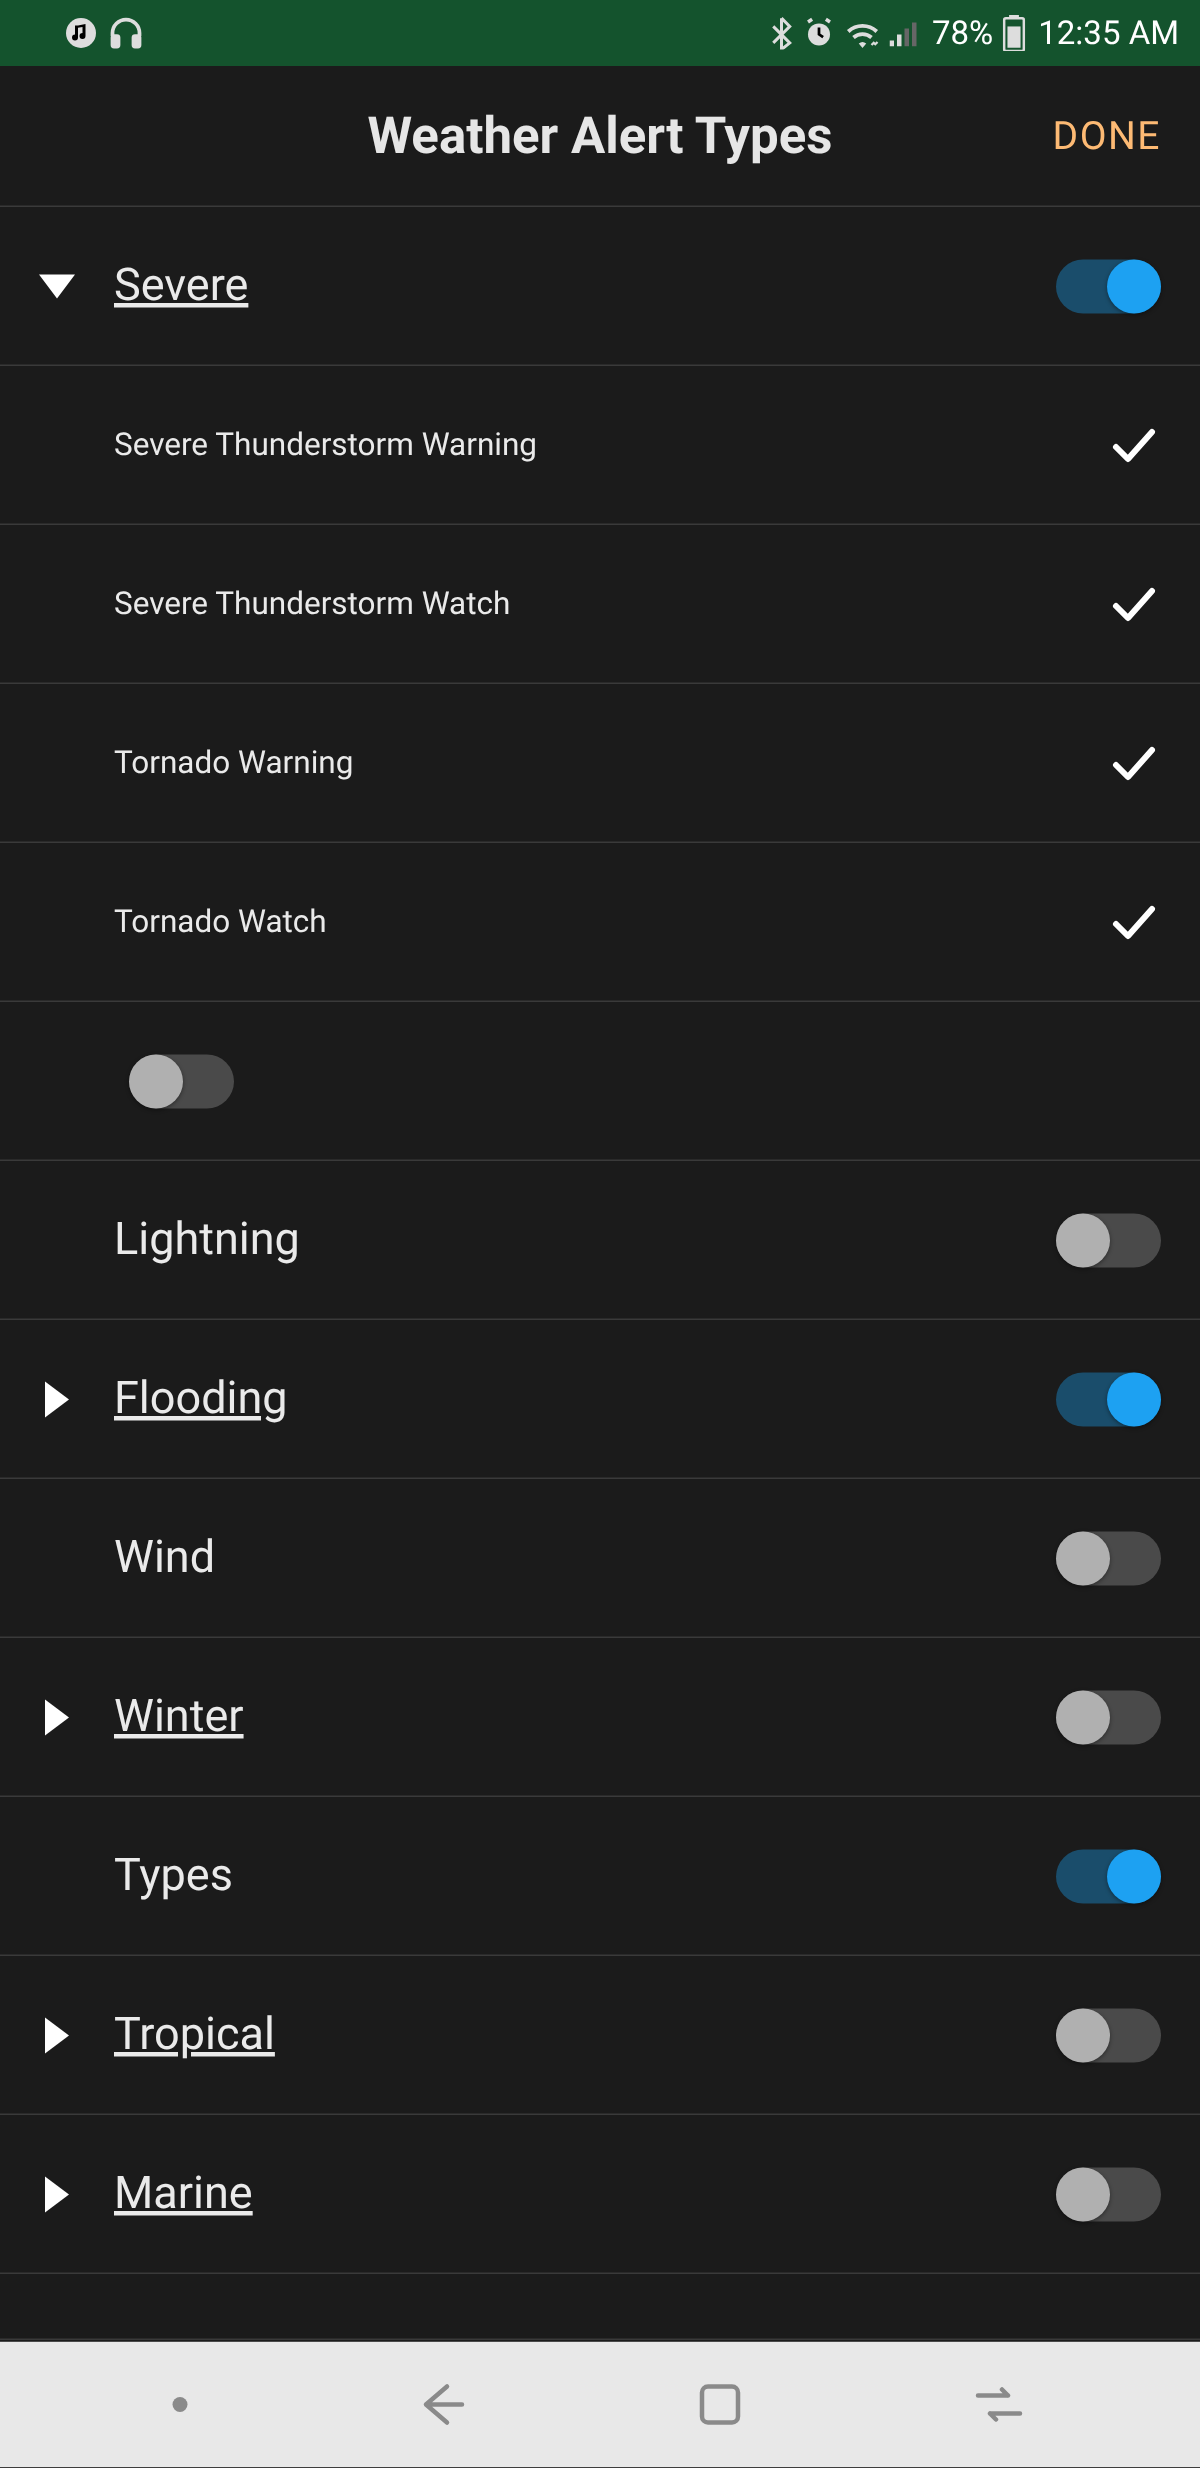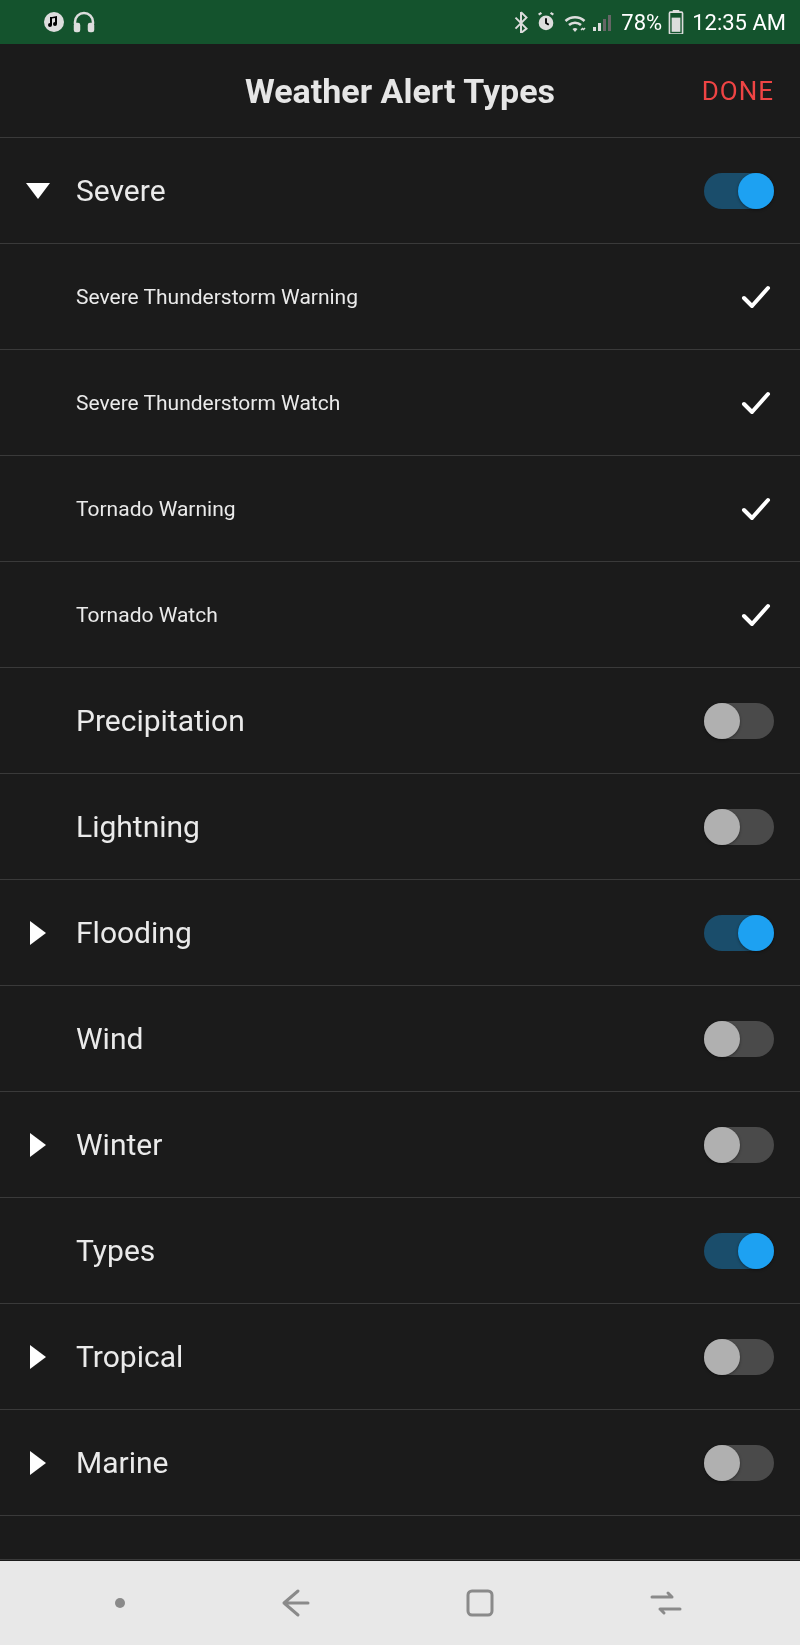--- a/index.html
+++ b/index.html
@@ -53,21 +53,21 @@
   .app-title {
     font-size: 34px;
     font-weight: 700;
     color: #e6e6e6;
   }
   .done-btn {
     position: absolute;
     right: 26px;
     font-size: 26px;
     letter-spacing: 1px;
-    color: #ef4444;
+    color: #fdba74;
     font-weight: 400;
   }
   .list {
     flex: 1;
     overflow: hidden;
     background: #1b1b1b;
   }
   .row {
     height: 106px;
     display: flex;
@@ -88,21 +88,21 @@
     font-weight: 400;
   }
   .row .control {
     display: flex;
     align-items: center;
     justify-content: flex-end;
     min-width: 80px;
   }
   .row.sub .chevron-col { width: 76px; }
   .row.sub .label { font-size: 21px; }
-  .row.cat .label { font-size: 30px; }
+  .row.cat .label { font-size: 30px; text-decoration: underline; }
   .toggle {
     width: 70px;
     height: 36px;
     border-radius: 18px;
     position: relative;
     background: #4a4a4a;
   }
   .toggle .knob {
     position: absolute;
     width: 36px;
@@ -273,21 +273,20 @@
       <div class="label">Tornado Watch</div>
       <div class="control">
         <svg class="checkmark" viewBox="0 0 36 36" fill="none" stroke="#fff" stroke-width="4" stroke-linecap="round" stroke-linejoin="round">
             <path d="M6 19 L14 27 L30 9"></path>
           </svg>
       </div>
     </div>
 
     <div class="row">
       <div class="chevron-col"></div>
-      <div class="label">Precipitation</div>
       <div class="control">
         <div class="toggle">
             <div class="knob"></div>
           </div>
       </div>
     </div>
 
     <div class="row">
       <div class="chevron-col"></div>
       <div class="label">Lightning</div>

